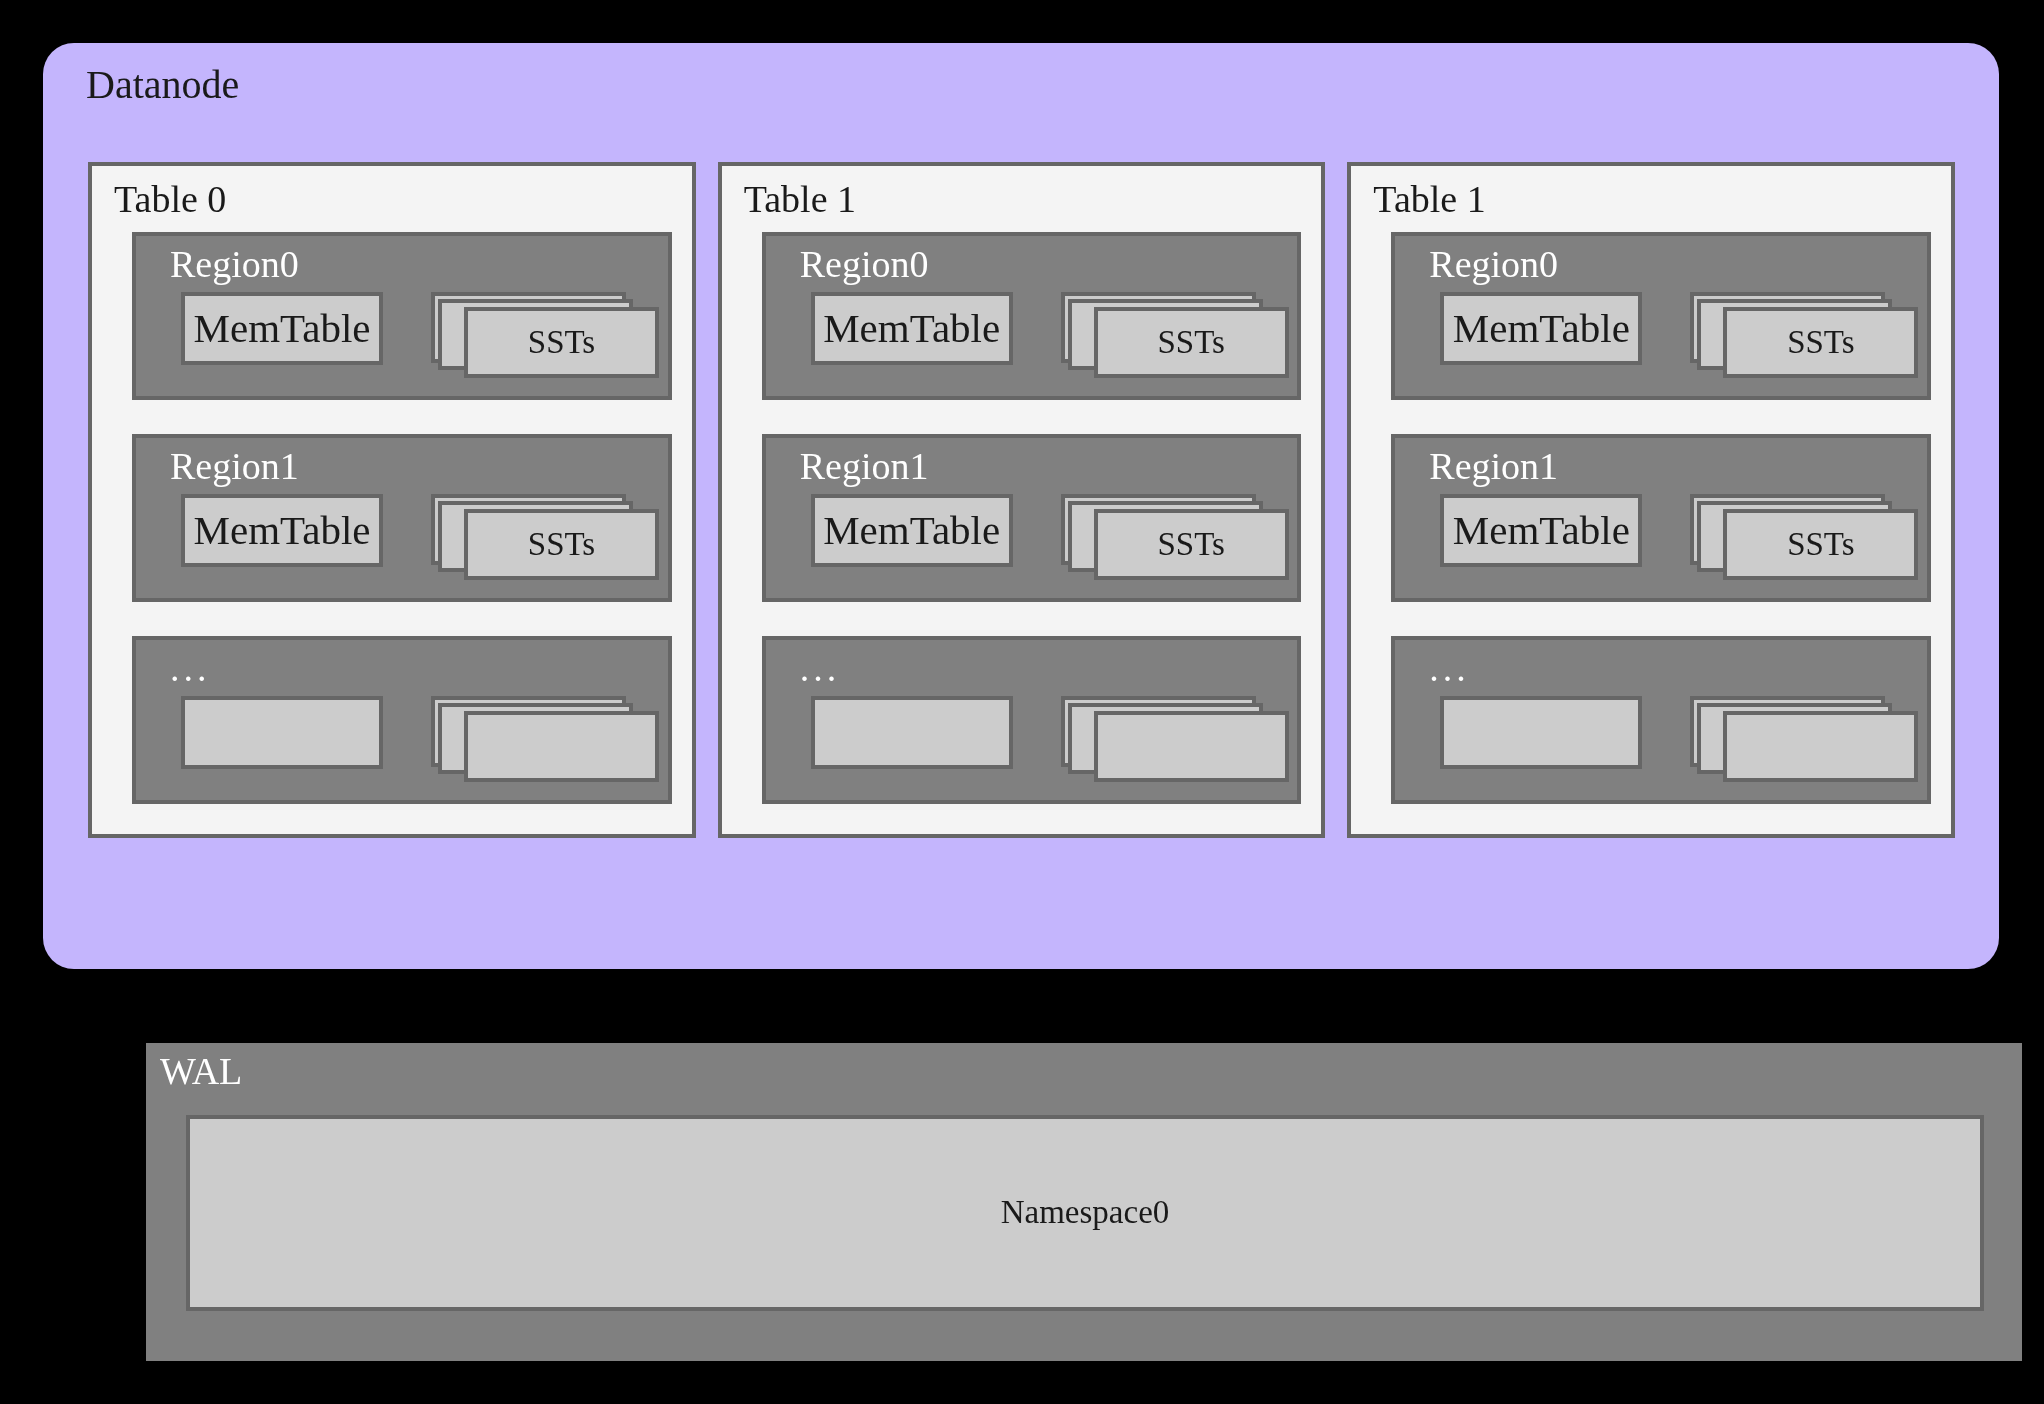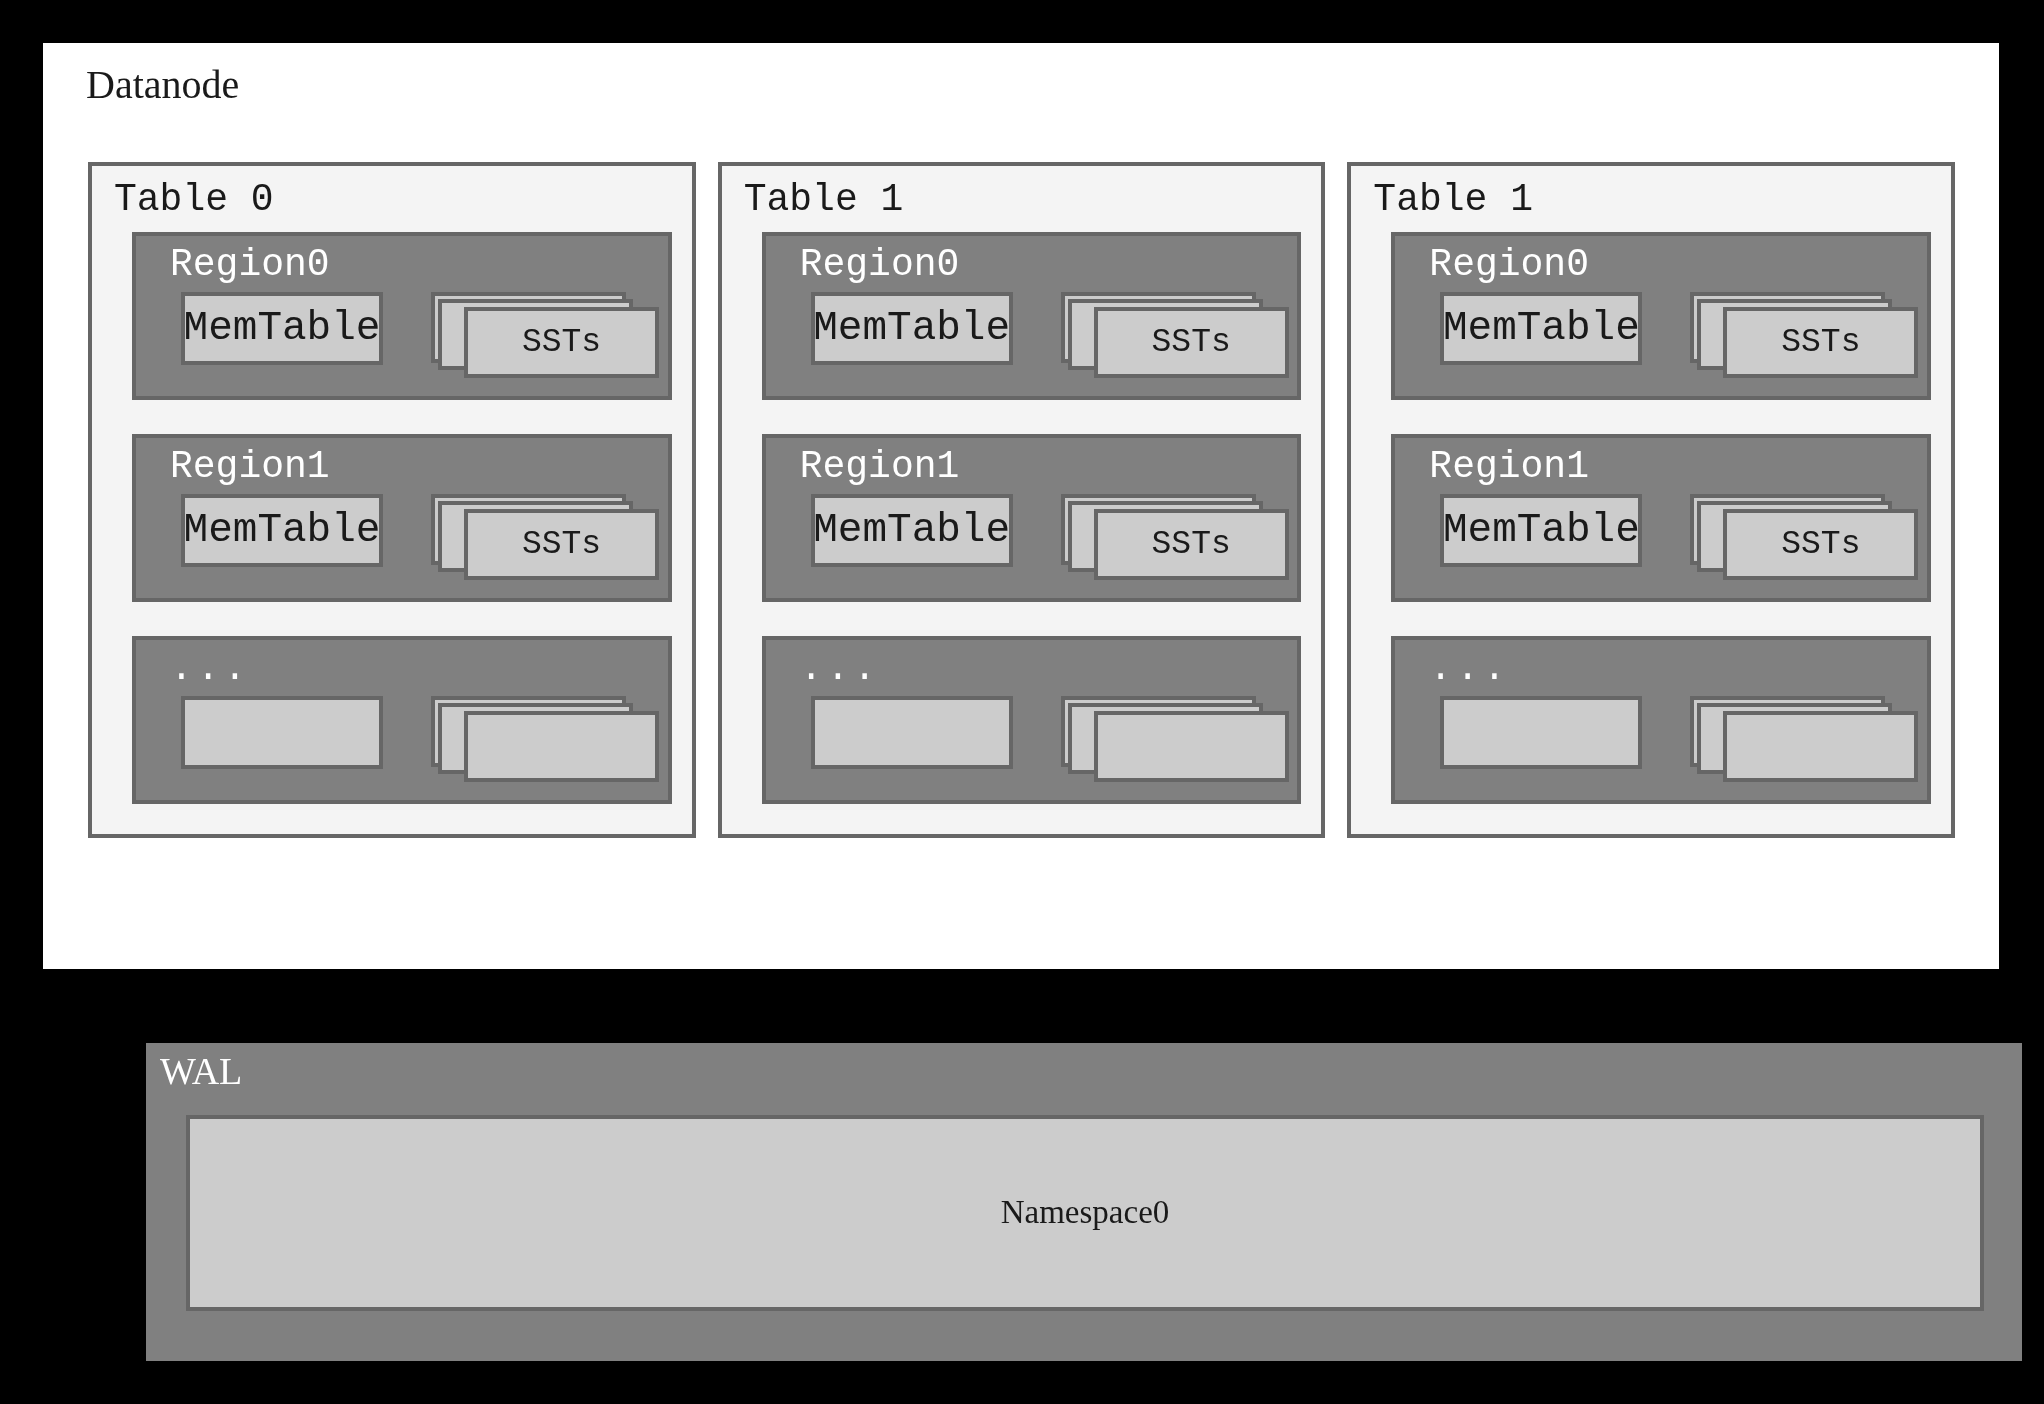--- a/index.html
+++ b/index.html
@@ -14,22 +14,23 @@
     overflow: hidden;
   }
 
   
   .canvas {
     position: absolute;
     left: 43px;
     top: 43px;
     width: 1956px;
     height: 926px;
-    background: #ffffff;
-    box-sizing: border-box;
+    background: #c4b5fd;
+    box-sizing: border-box;
+    border-radius: 31px;
   }
 
   
   .datanode-title {
     position: absolute;
     left: 43px;
     top: 22px;
     font-size: 40px;
     color: #1a1a1a;
     line-height: 1;
@@ -37,21 +38,20 @@
   }
 
   
   .tables-row {
     position: absolute;
     left: 45px;
     top: 119px;
     width: 1867px;
     display: flex;
     gap: 22px;
-    font-family: Liberation Mono, monospace;
   }
 
   .table-panel {
     flex: 1 1 0;
     background: #f4f4f4;
     border: 4px solid #666666;
     box-sizing: border-box;
     padding: 10px 20px 24px 20px;
   }
 

